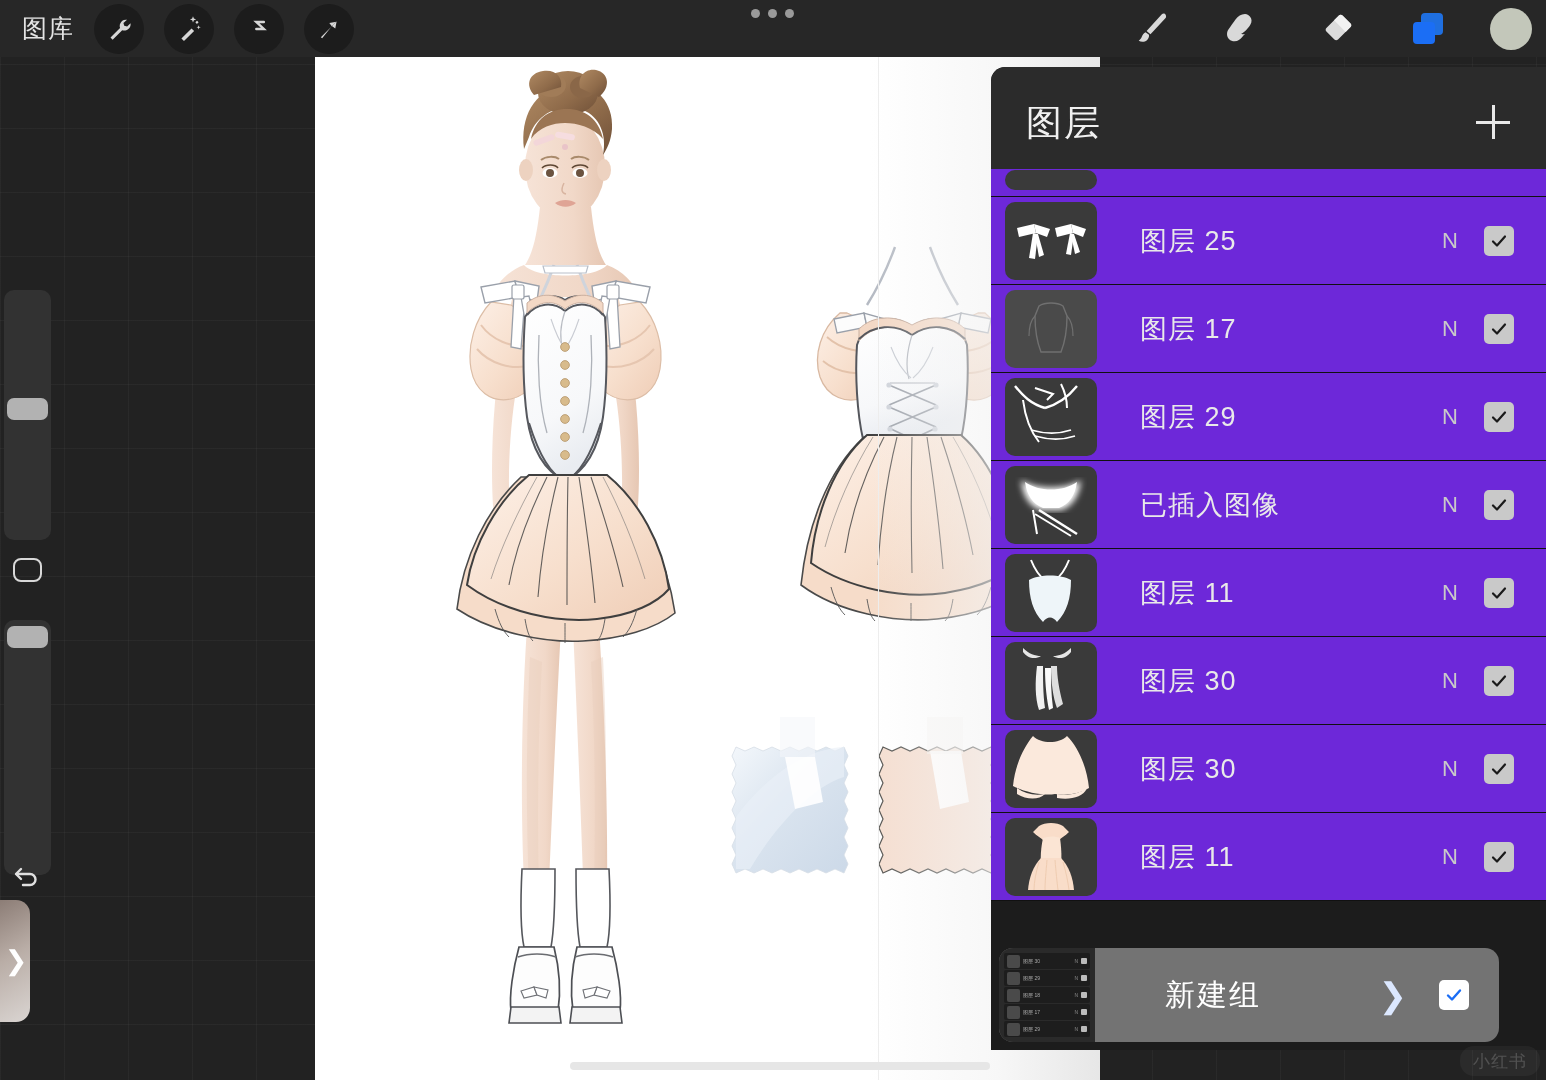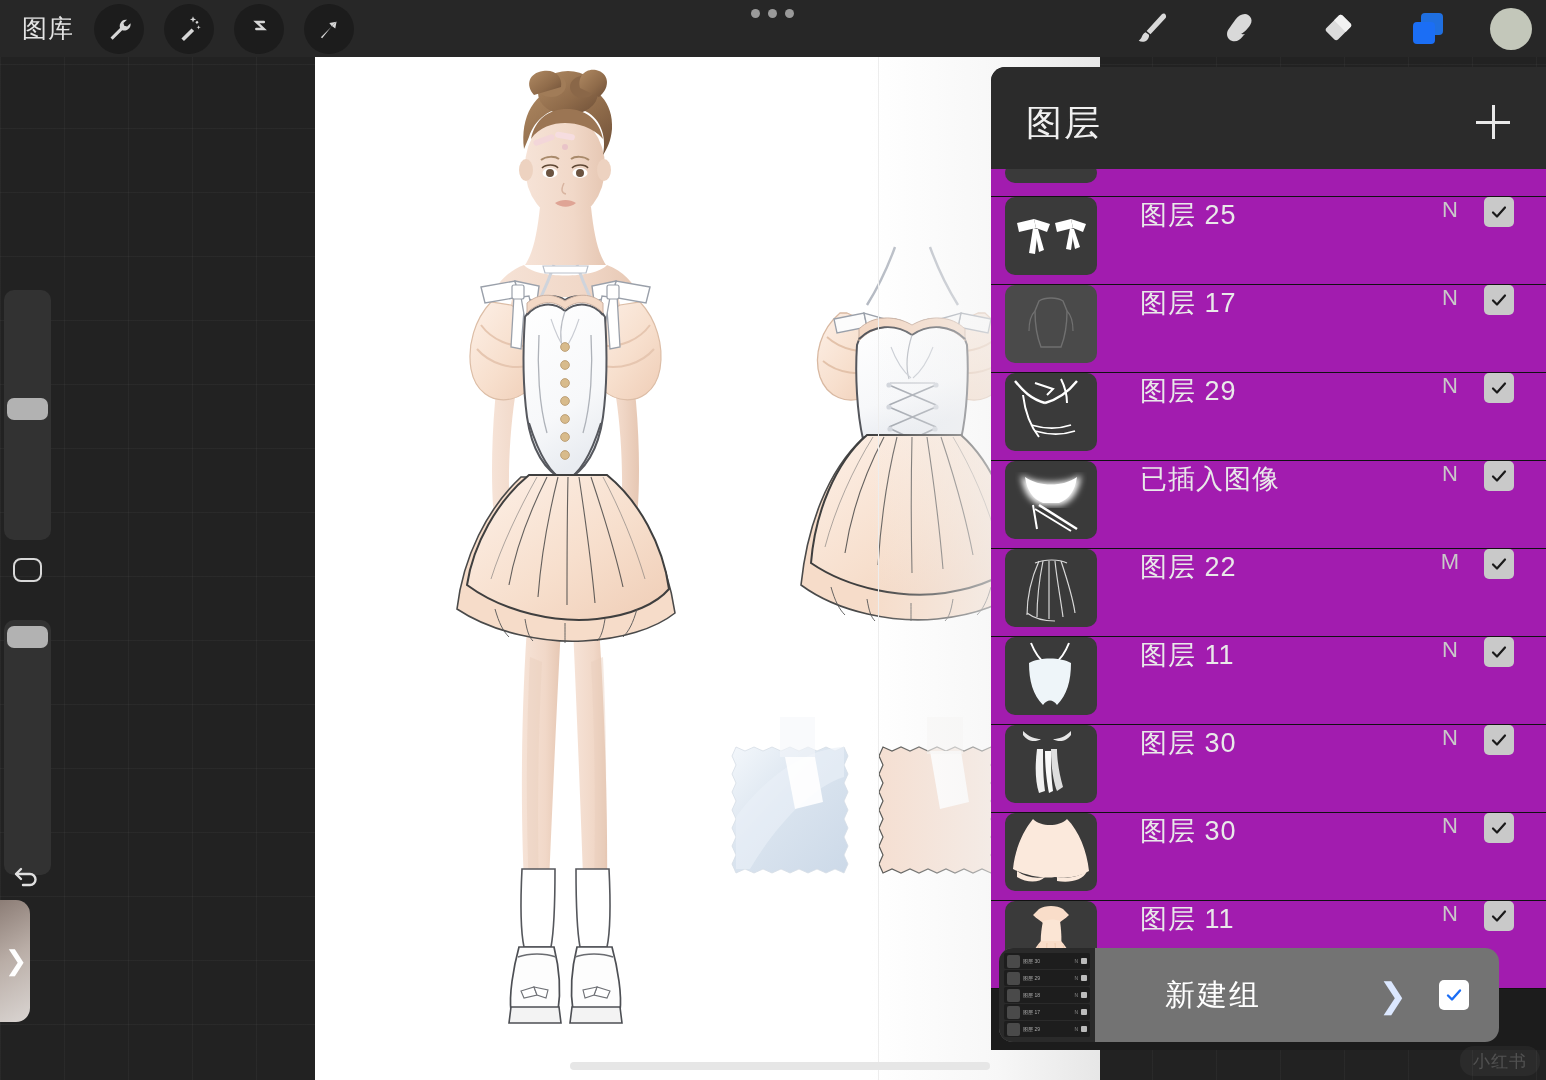--- a/index.html
+++ b/index.html
@@ -161,22 +161,22 @@
   .add-layer:after { left:16px; top:0; width:2.5px; height:34px; }
 
   .layers-list {
     position: relative;
     height: 881px;
     overflow: hidden;
   }
   .layer-row {
     position: relative;
     height: 88px;
-    display: flex; align-items: flex-start;
-    background: #a21caf;
+    display: flex; align-items: center;
+    background: #6d28d9;
     border-bottom: 1px solid #111;
     cursor: pointer;
   }
   .layer-row.partial { height: 28px; overflow: hidden; }
   .thumb {
     width: 92px; height: 78px;
     margin-left: 14px;
     border-radius: 10px;
     background: #3a3a3a;
     overflow: hidden;
@@ -690,42 +690,20 @@
         </div>
         <div class="layer-name">已插入图像</div>
         <div class="blend-mode">N</div>
         <div class="vis-check">
           <svg width="18" height="18" viewBox="0 0 18 18">
               <path d="M3 9.5 L7 13.5 L15 4.5" fill="none" stroke="#1a1a1a" stroke-width="2.2" stroke-linecap="round" stroke-linejoin="round"></path>
             </svg>
         </div>
       </div>
 
-      <div class="layer-row">
-        <div class="thumb">
-          <svg width="92" height="78" viewBox="0 0 92 78">
-            <g stroke="#d7d7d7" stroke-width="1.2" fill="none">
-              <path d="M34 12 C26 30 22 50 22 66"></path>
-              <path d="M38 12 C34 32 32 52 32 68"></path>
-              <path d="M44 12 C44 34 44 54 44 70"></path>
-              <path d="M50 12 C52 32 56 52 58 68"></path>
-              <path d="M56 12 C62 30 68 50 70 64"></path>
-              <path d="M30 14 C40 10 54 10 62 14"></path>
-              <path d="M22 64 C30 70 40 72 50 72"></path>
-            </g>
-          </svg>
-        </div>
-        <div class="layer-name">图层 22</div>
-        <div class="blend-mode">M</div>
-        <div class="vis-check">
-          <svg width="18" height="18" viewBox="0 0 18 18">
-              <path d="M3 9.5 L7 13.5 L15 4.5" fill="none" stroke="#1a1a1a" stroke-width="2.2" stroke-linecap="round" stroke-linejoin="round"></path>
-            </svg>
-        </div>
-      </div>
 
       <div class="layer-row">
         <div class="thumb">
           <svg width="92" height="78" viewBox="0 0 92 78">
             <path d="M26 6 C30 16 34 22 40 26" stroke="#fff" stroke-width="2" fill="none"></path>
             <path d="M64 6 C60 16 56 22 50 26" stroke="#fff" stroke-width="2" fill="none"></path>
             <path d="M24 26 C34 20 56 20 66 26 C66 44 62 58 52 68 C48 62 42 62 38 68 C28 58 24 44 24 26 Z" fill="#eef5f9"></path>
           </svg>
         </div>
         <div class="layer-name">图层 11</div>

